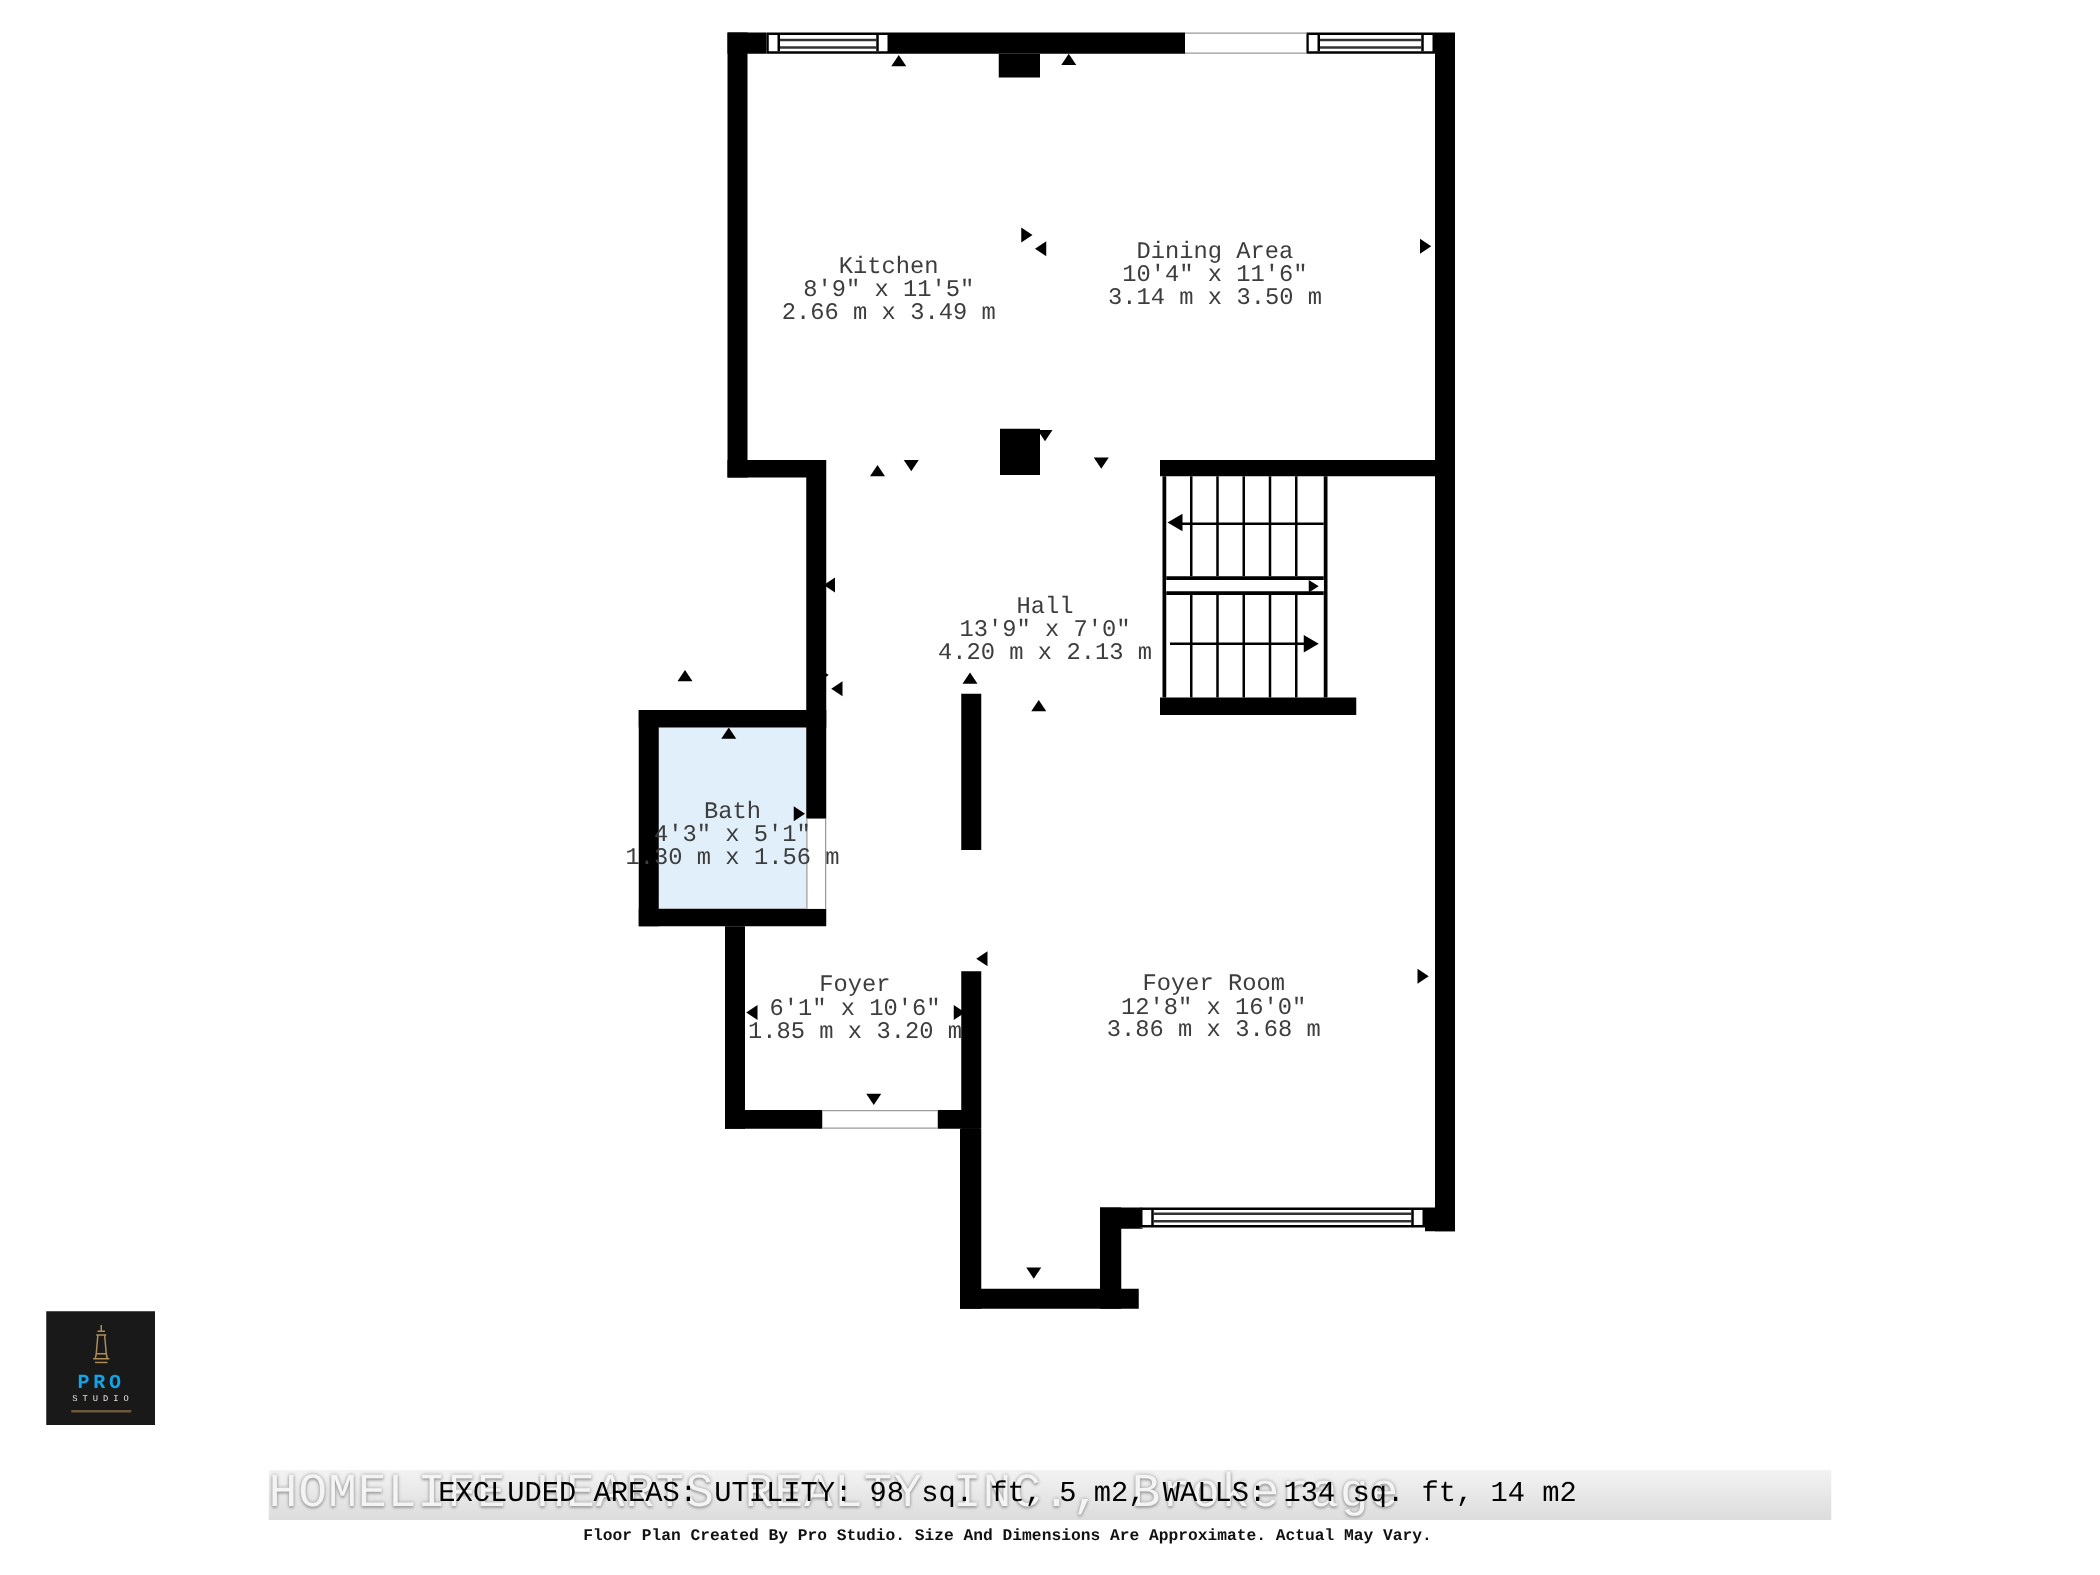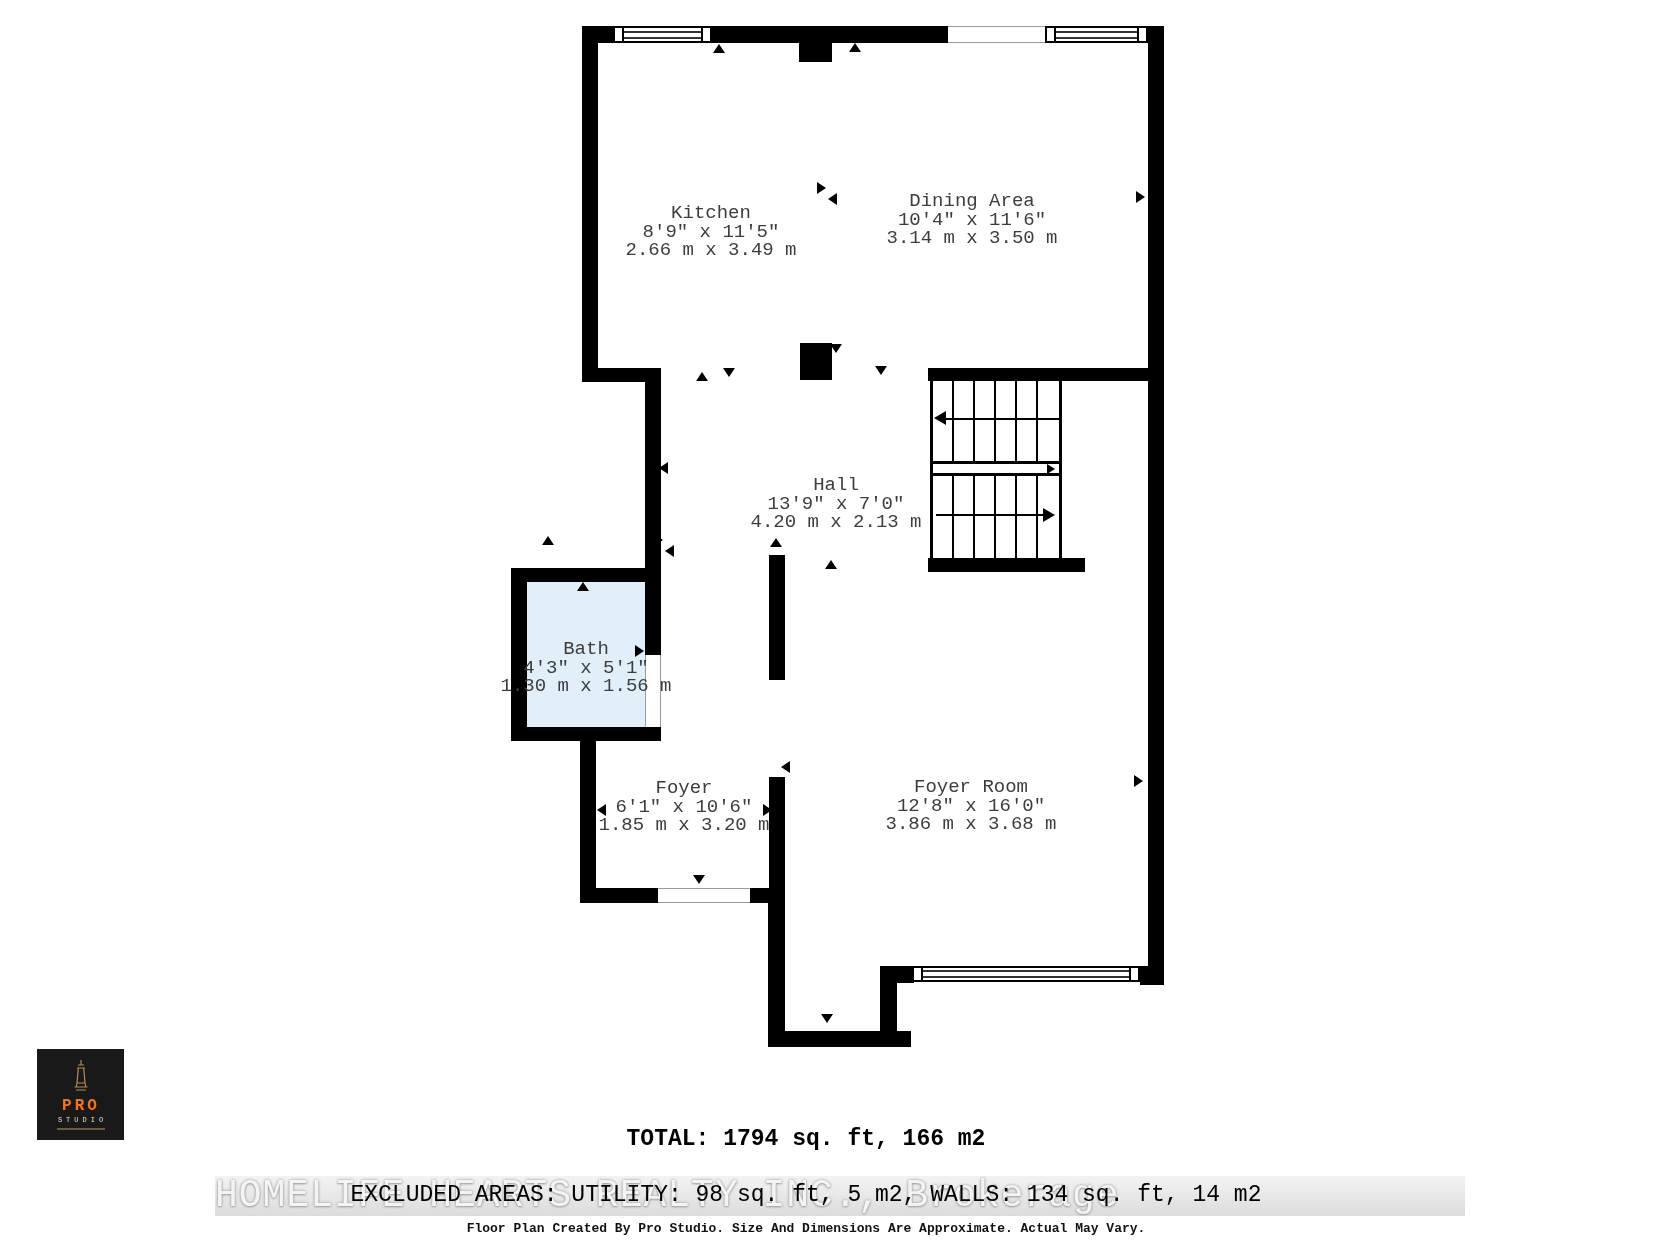--- a/index.html
+++ b/index.html
@@ -37,21 +37,21 @@
   .ft-total{top:1126px;font-size:23px;font-weight:700;}
   .ft-breakdown{top:1155px;font-size:23px;}
   .ft-excluded{top:1182px;font-size:23px;}
   .ft-fineprint{top:1221px;font-size:13px;font-weight:700;color:#111;}
   .watermark{position:absolute;left:215px;top:1176px;width:1250px;height:40px;z-index:1;
        background:linear-gradient(180deg,#f3f3f3,#dcdcdc);text-align:left;line-height:40px;
        font-size:38px;letter-spacing:1px;color:var(--watermark_text,#f4f4f4);
        text-shadow:0 0 3px #999,0 1px 2px #aaa;white-space:nowrap;overflow:hidden;}
   .logo{position:absolute;left:37px;top:1049px;width:87px;height:91px;background:var(--logo_bg,#191919);
        display:flex;flex-direction:column;align-items:center;justify-content:center;gap:2px;z-index:4;}
-  .logo-pro{color:#f97316;font-size:16px;font-weight:700;letter-spacing:3px;line-height:16px;margin-left:1px;}
+  .logo-pro{color:#0ea5e9;font-size:16px;font-weight:700;letter-spacing:3px;line-height:16px;margin-left:1px;}
   .logo-studio{color:#e9e3d8;font-size:7px;letter-spacing:4px;line-height:8px;margin-left:4px;}
   .logo-fineline{display:block;width:48px;height:2px;background:rgba(176,141,87,.55);margin-top:2px;}
 </style>
 </head>
 <body>
 
 <div class="plan">
 
   <div class="room-fill" style="left:527px;top:582px;width:118px;height:145px;"></div>
 
@@ -159,21 +159,20 @@
     <span>1.85 m x 3.20 m</span>
   </div>
   <div class="room-label" style="left:971px;top:778px">
     <span>Foyer Room</span>
     <span>12'8" x 16'0"</span>
     <span>3.86 m x 3.68 m</span>
   </div>
 
   <div class="watermark">HOMELIFE HEARTS REALTY INC., Brokerage</div>
 
-  <div class="footer-line ft-total">TOTAL: 1794 sq. ft, 166 m2</div>
   <div class="footer-line ft-excluded">EXCLUDED AREAS: UTILITY: 98 sq. ft, 5 m2, WALLS: 134 sq. ft, 14 m2</div>
   <div class="footer-line ft-fineprint">Floor Plan Created By Pro Studio. Size And Dimensions Are Approximate. Actual May Vary.</div>
 
   <div class="logo">
     <span>
       <svg width="26" height="32" viewBox="0 0 26 32" fill="none">
         <path d="M13 1 V6 M10 6 H16 M9 9 H17 M10.3 9 L9 24 H17 L15.7 9 M9 24 L8.2 28 M17 24 L17.8 28 M6.5 28 H19.5 M8 31 H18" stroke="#b08d57" stroke-width="1.2"></path>
       </svg>
     </span>
     <span class="logo-pro">PRO</span>

